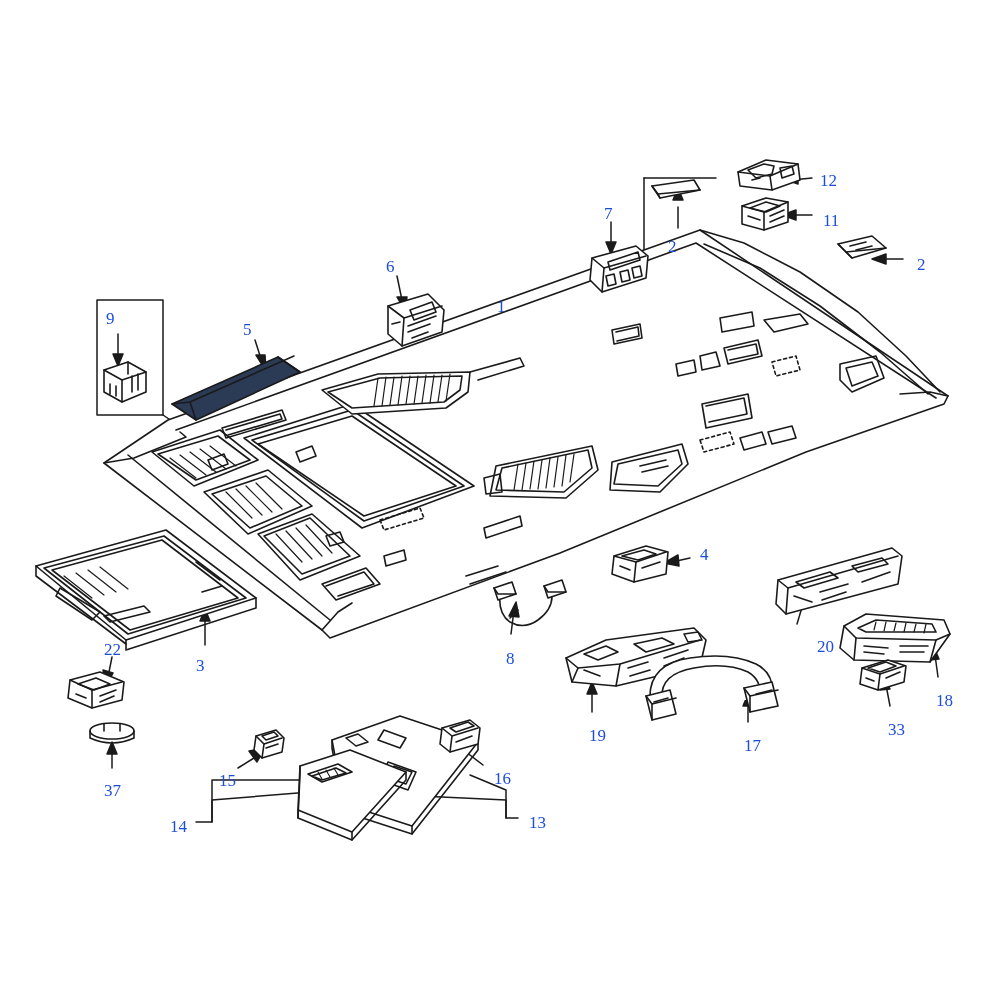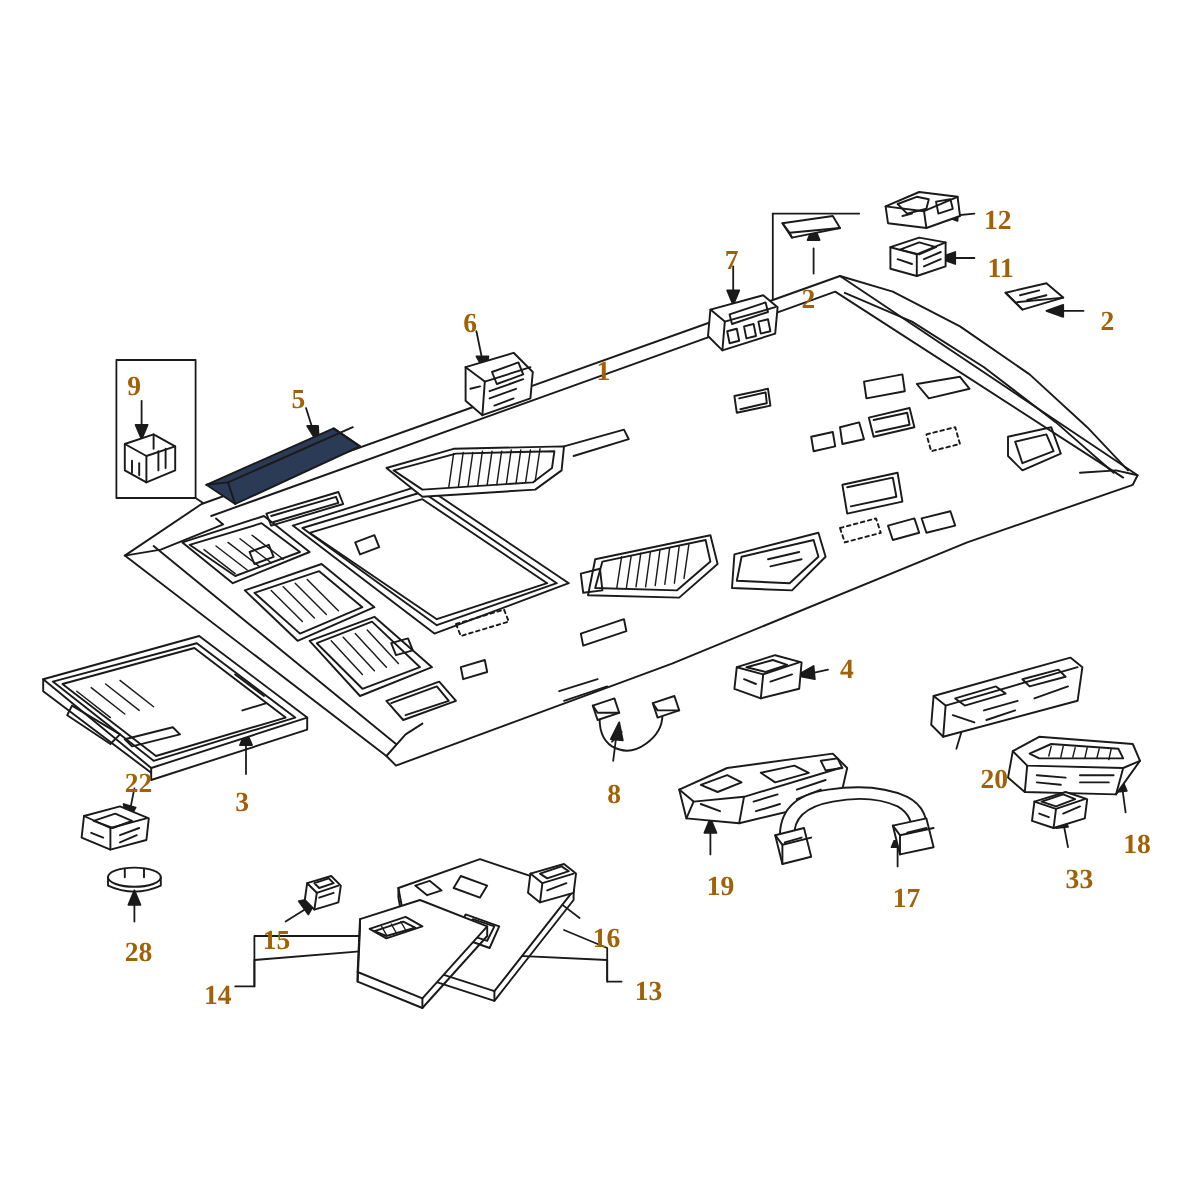--- a/index.html
+++ b/index.html
@@ -2,23 +2,23 @@
 <html><head>
 <meta charset="utf-8">
 <style>
   html,body{margin:0;padding:0;background:#ffffff;}
   body{width:1000px;height:1000px;overflow:hidden;font-family:"Liberation Serif",serif;}
   #diagram-root{position:relative;width:1000px;height:1000px;}
   svg#parts-svg{position:absolute;left:0;top:0;width:1000px;height:1000px;}
   .callout-label{
     position:absolute;
     font-family:"Liberation Serif",serif;
-    font-size:23px;
-    color:#a16207;
-    font-weight:700;
+    font-size:17px;
+    color:#1d4ed8;
+    font-weight:400;
     line-height:1;
     white-space:nowrap;
     user-select:none;
   }
 </style>
 </head>
 <body>
 
 <div id="diagram-root">
 
@@ -464,15 +464,15 @@
 <div class="callout-label" style="left:529px;top:814px;">13</div>
 <div class="callout-label" style="left:170px;top:818px;">14</div>
 <div class="callout-label" style="left:219px;top:772px;">15</div>
 <div class="callout-label" style="left:494px;top:770px;">16</div>
 <div class="callout-label" style="left:744px;top:737px;">17</div>
 <div class="callout-label" style="left:936px;top:692px;">18</div>
 <div class="callout-label" style="left:589px;top:727px;">19</div>
 <div class="callout-label" style="left:791px;top:638px;margin-left:26px;">20</div>
 <div class="callout-label" style="left:888px;top:721px;">33</div>
 <div class="callout-label" style="left:104px;top:641px;text-align:right;">22</div>
-<div class="callout-label" style="left:104px;top:782px;">28</div>
+<div class="callout-label" style="left:104px;top:782px;">37</div>
 
 </div>
 
 </body></html>

